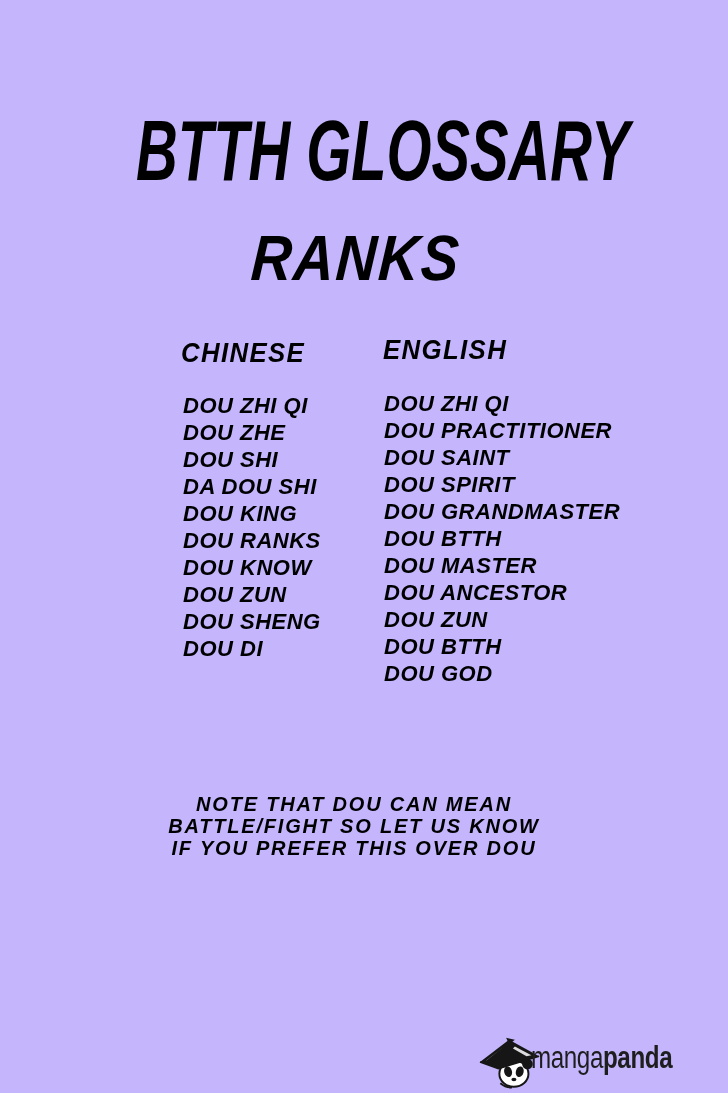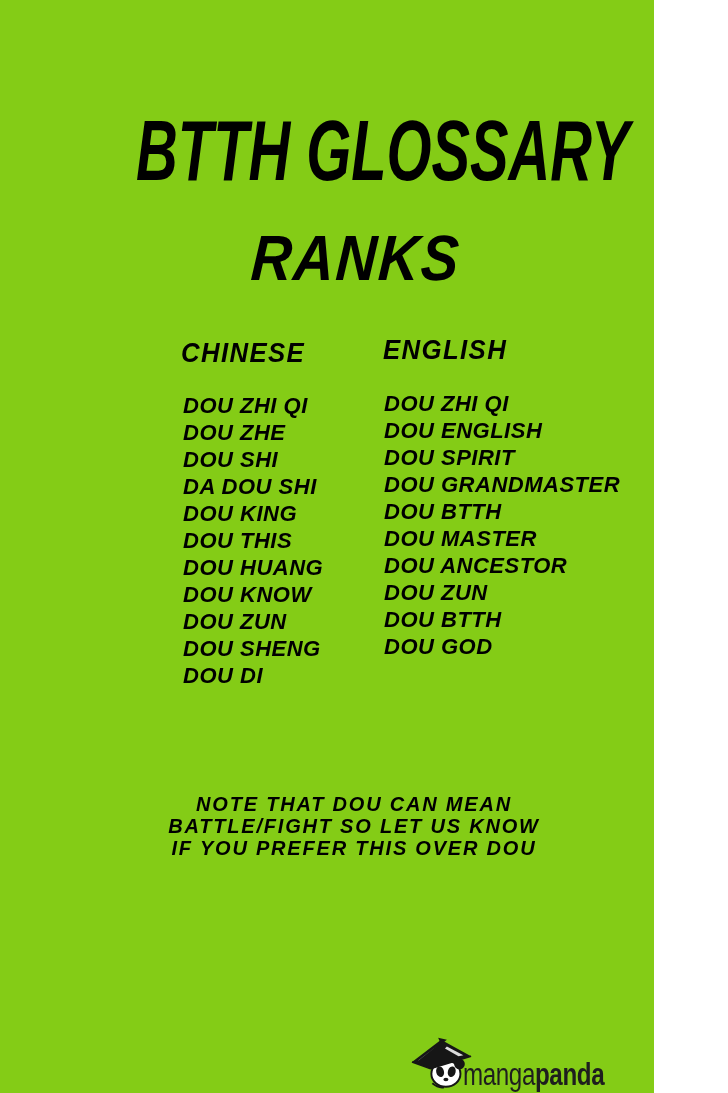--- a/index.html
+++ b/index.html
@@ -1,20 +1,20 @@
 <!DOCTYPE html>
 <html><head>
 <meta charset="utf-8">
 <style>
   html, body { margin: 0; padding: 0; background: #ffffff; }
   .page {
     position: relative;
-    width: 654px;
+    width: 728px;
     height: 1093px;
-    background: #84cc16;
+    background: #c4b5fd;
     overflow: hidden;
     font-family: "Liberation Sans", sans-serif;
     color: #000000;
   }
 
   
   .title-wrap {
     position: absolute;
     top: 108px;
     left: 19px;
@@ -90,24 +90,24 @@
     line-height: 22px;
     font-weight: bold;
     font-style: italic;
     letter-spacing: 1.8px;
   }
 
   
   .watermark {
     position: absolute;
     top: 1036px;
-    right: 10px;
+    right: 16px;
     height: 54px;
     display: flex;
-    align-items: flex-end;
+    align-items: flex-start;
   }
   .watermark .icon { width: 64px; height: 54px; display: block; }
   .brand {
     display: inline-block;
     font-size: 31px;
     line-height: 1;
     letter-spacing: -0.5px;
     margin-left: -12px;
     white-space: nowrap;
     transform: scaleX(0.78);
@@ -131,31 +131,31 @@
 
   <div class="col-header chinese">CHINESE</div>
   <div class="col-header english">ENGLISH</div>
 
   <div class="rank-col chinese">
       <div>DOU ZHI QI</div>
       <div>DOU ZHE</div>
       <div>DOU SHI</div>
       <div>DA DOU SHI</div>
       <div>DOU KING</div>
-      <div>DOU THIS</div>
-      <div>DOU HUANG</div>
+      <div>DOU RANKS</div>
       <div>DOU KNOW</div>
       <div>DOU ZUN</div>
       <div>DOU SHENG</div>
       <div>DOU DI</div>
     </div>
 
   <div class="rank-col english">
       <div>DOU ZHI QI</div>
-      <div>DOU ENGLISH</div>
+      <div>DOU PRACTITIONER</div>
+      <div>DOU SAINT</div>
       <div>DOU SPIRIT</div>
       <div>DOU GRANDMASTER</div>
       <div>DOU BTTH</div>
       <div>DOU MASTER</div>
       <div>DOU ANCESTOR</div>
       <div>DOU ZUN</div>
       <div>DOU BTTH</div>
       <div>DOU GOD</div>
     </div>
 

